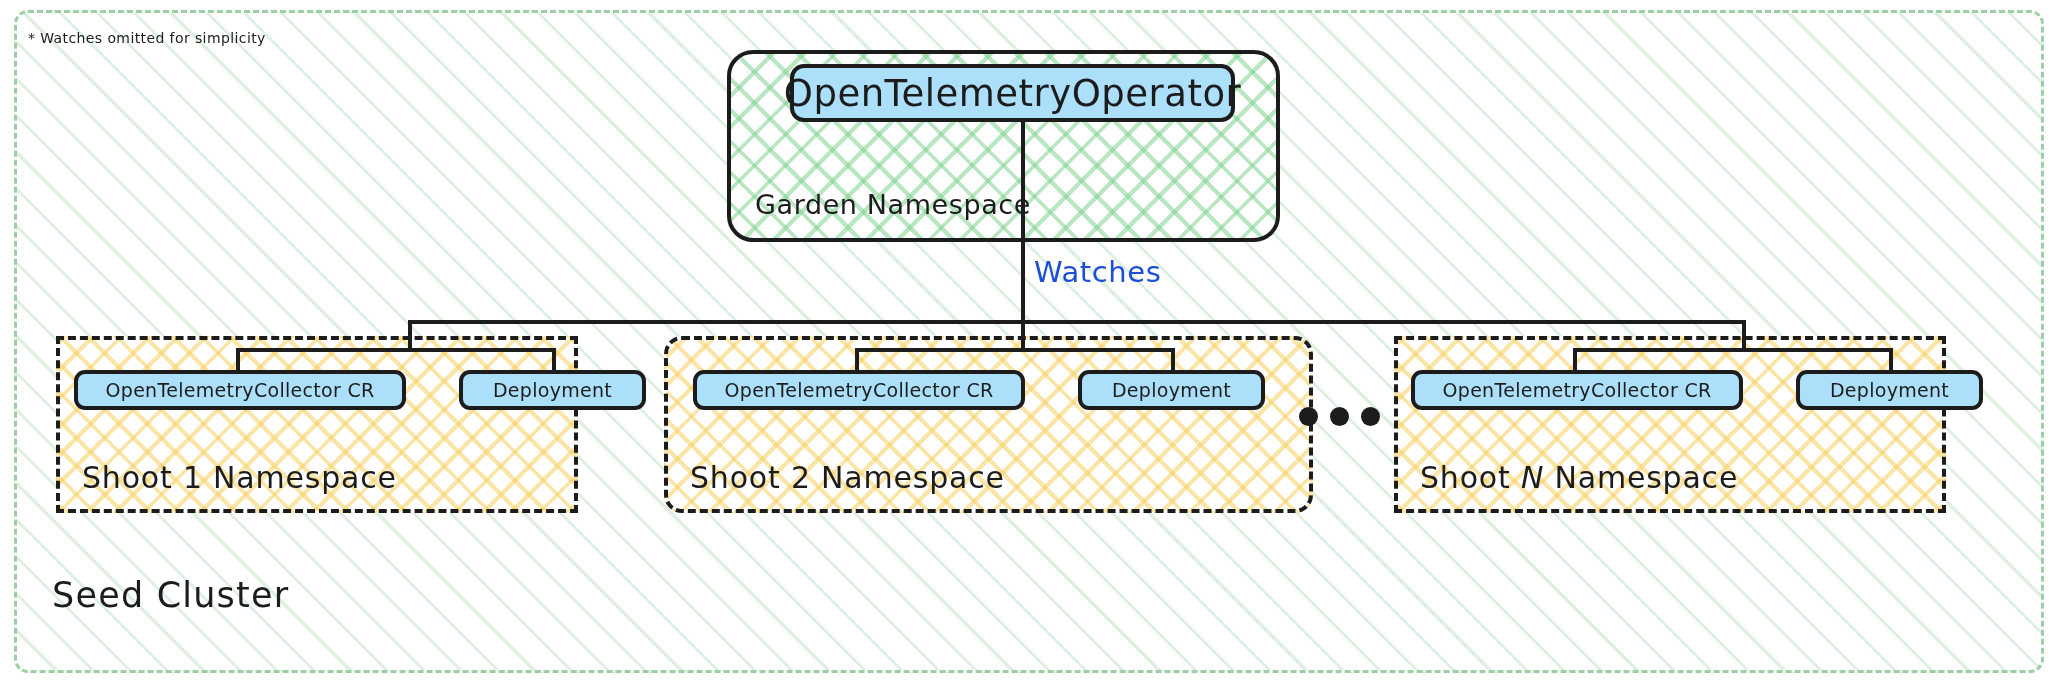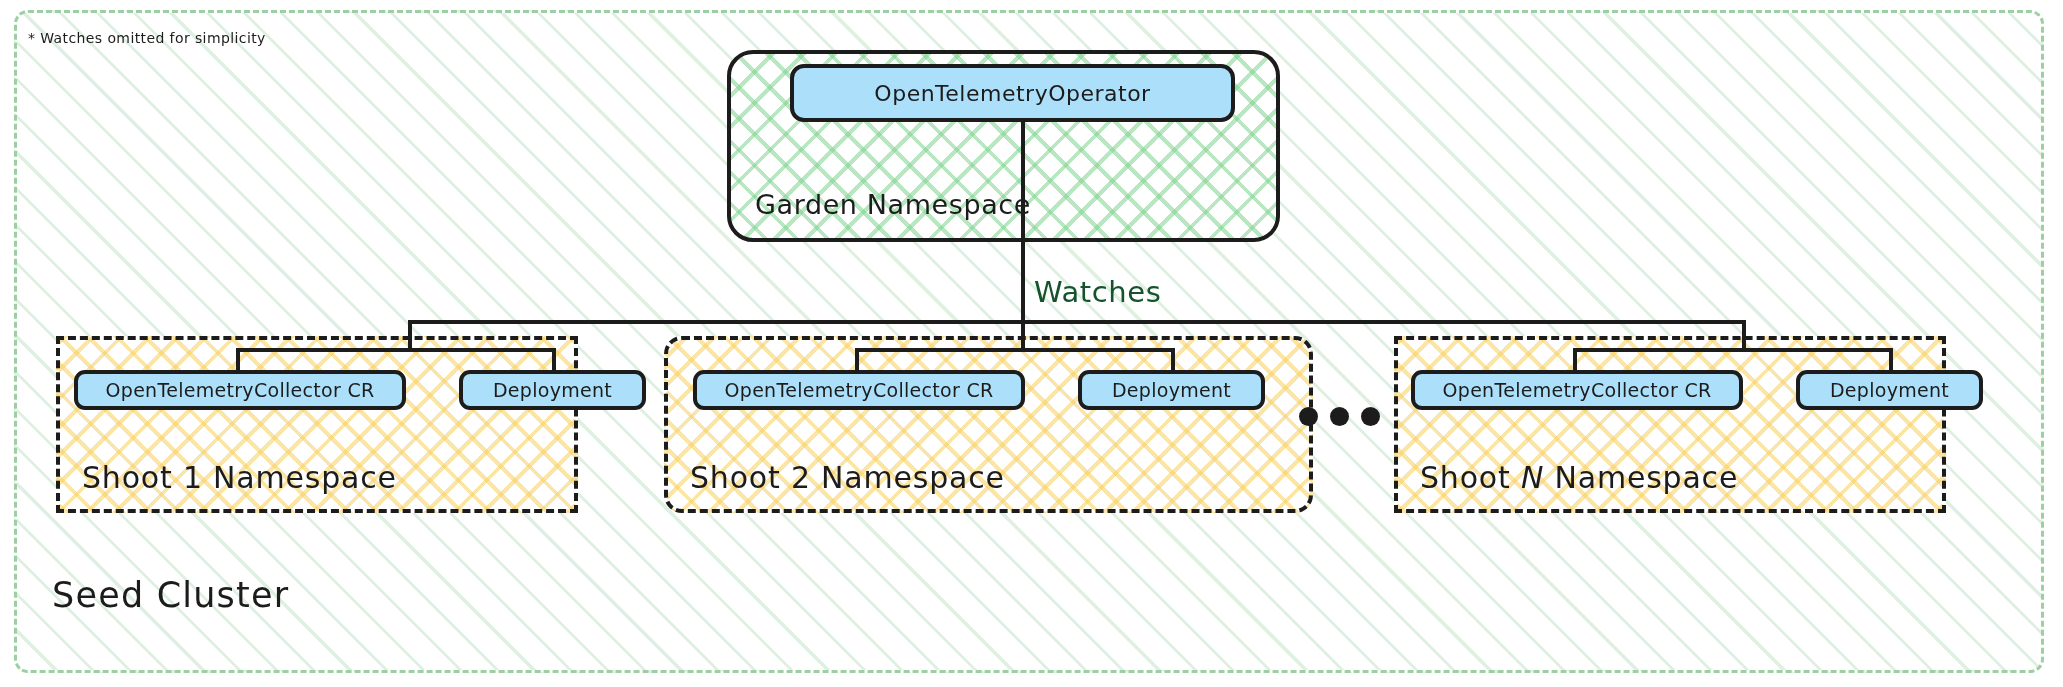--- a/index.html
+++ b/index.html
@@ -107,21 +107,21 @@
     color: #1c1c1c;
     font-family: "DejaVu Sans", sans-serif;
     white-space: nowrap;
     z-index: 6;
   }
   .node.operator {
     left: 790px;
     top: 64px;
     width: 445px;
     height: 58px;
-    font-size: 22px;
+    font-size: 37px;
     letter-spacing: 0.5px;
     border-radius: 14px;
   }
   .node.small {
     height: 40px;
     font-size: 19px;
     letter-spacing: 0.3px;
     border-radius: 11px;
   }
 
@@ -169,25 +169,24 @@
   }
   .line-v { width: 4px; }
   .line-h { height: 4px; }
 
   .watches-label {
     position: absolute;
     left: 1034px;
     top: 255px;
     font-size: 29px;
     font-family: "DejaVu Sans", sans-serif;
-    color: #14532d;
+    color: #1d4ed8;
     letter-spacing: 0.6px;
     white-space: nowrap;
     z-index: 8;
-    margin-top: 20px;
   }
 
   
   .ellipsis {
     position: absolute;
     left: 1299px;
     top: 407px;
     display: flex;
     gap: 12px;
     z-index: 8;

